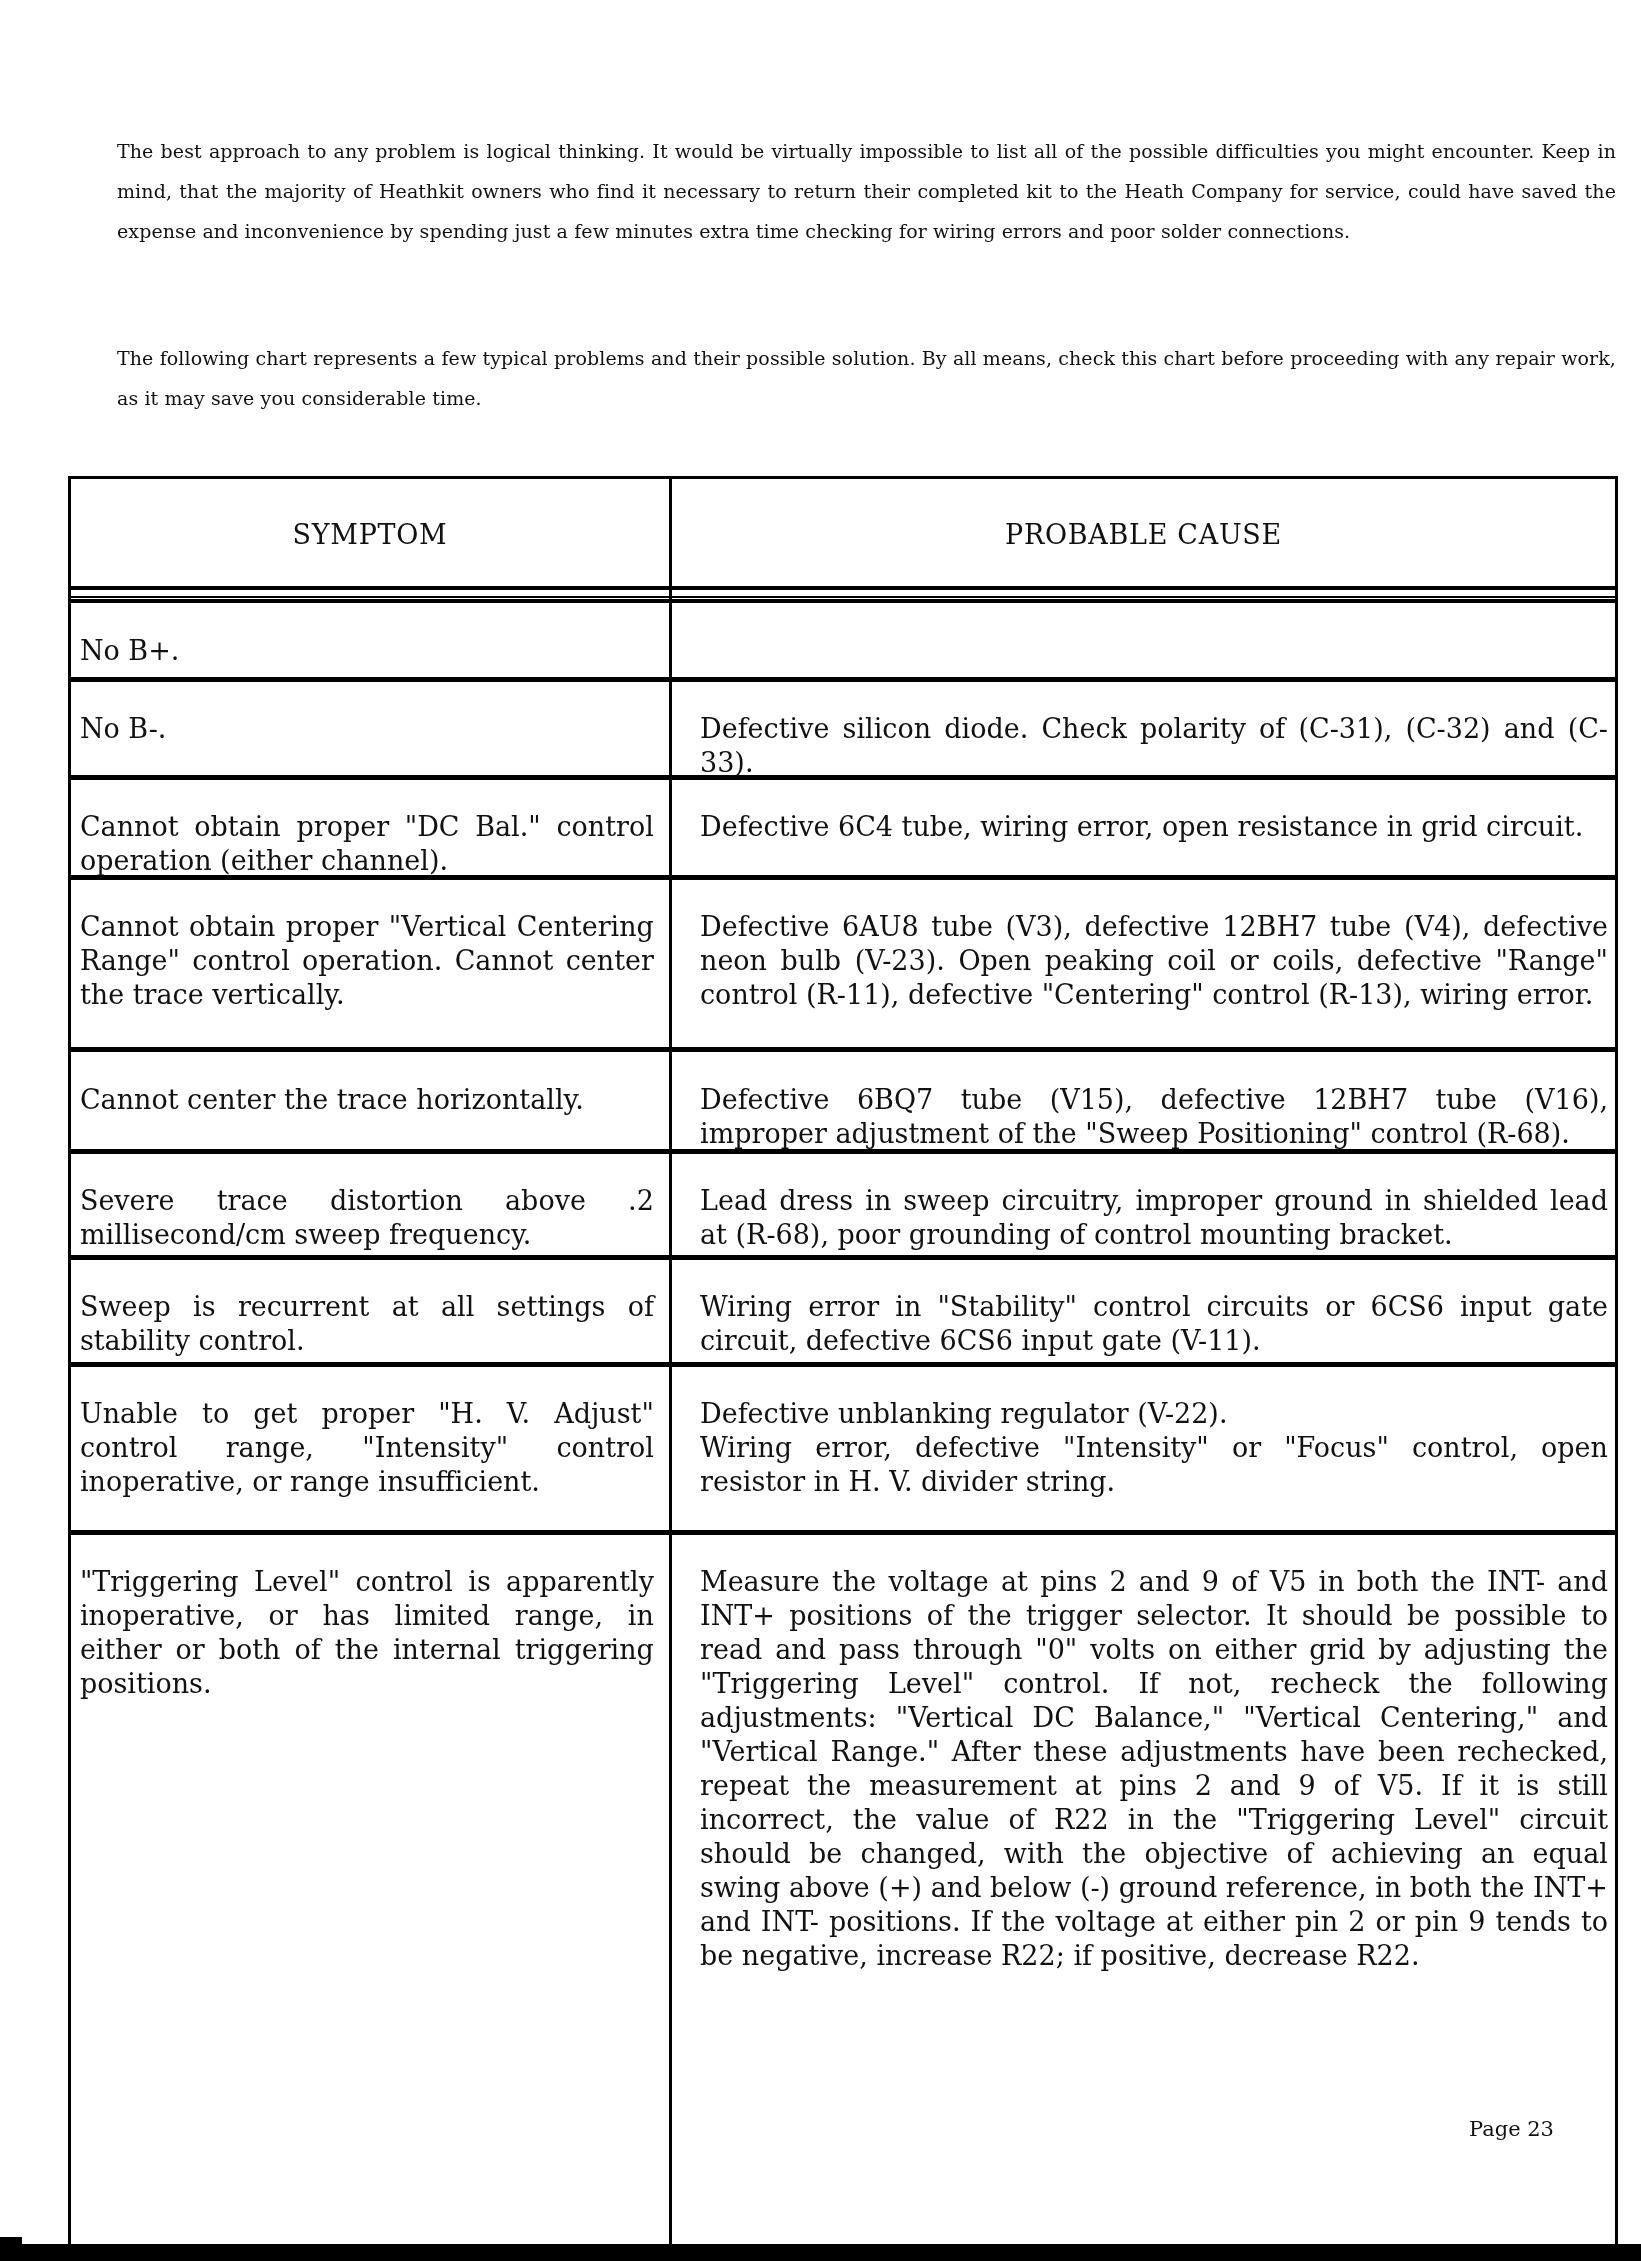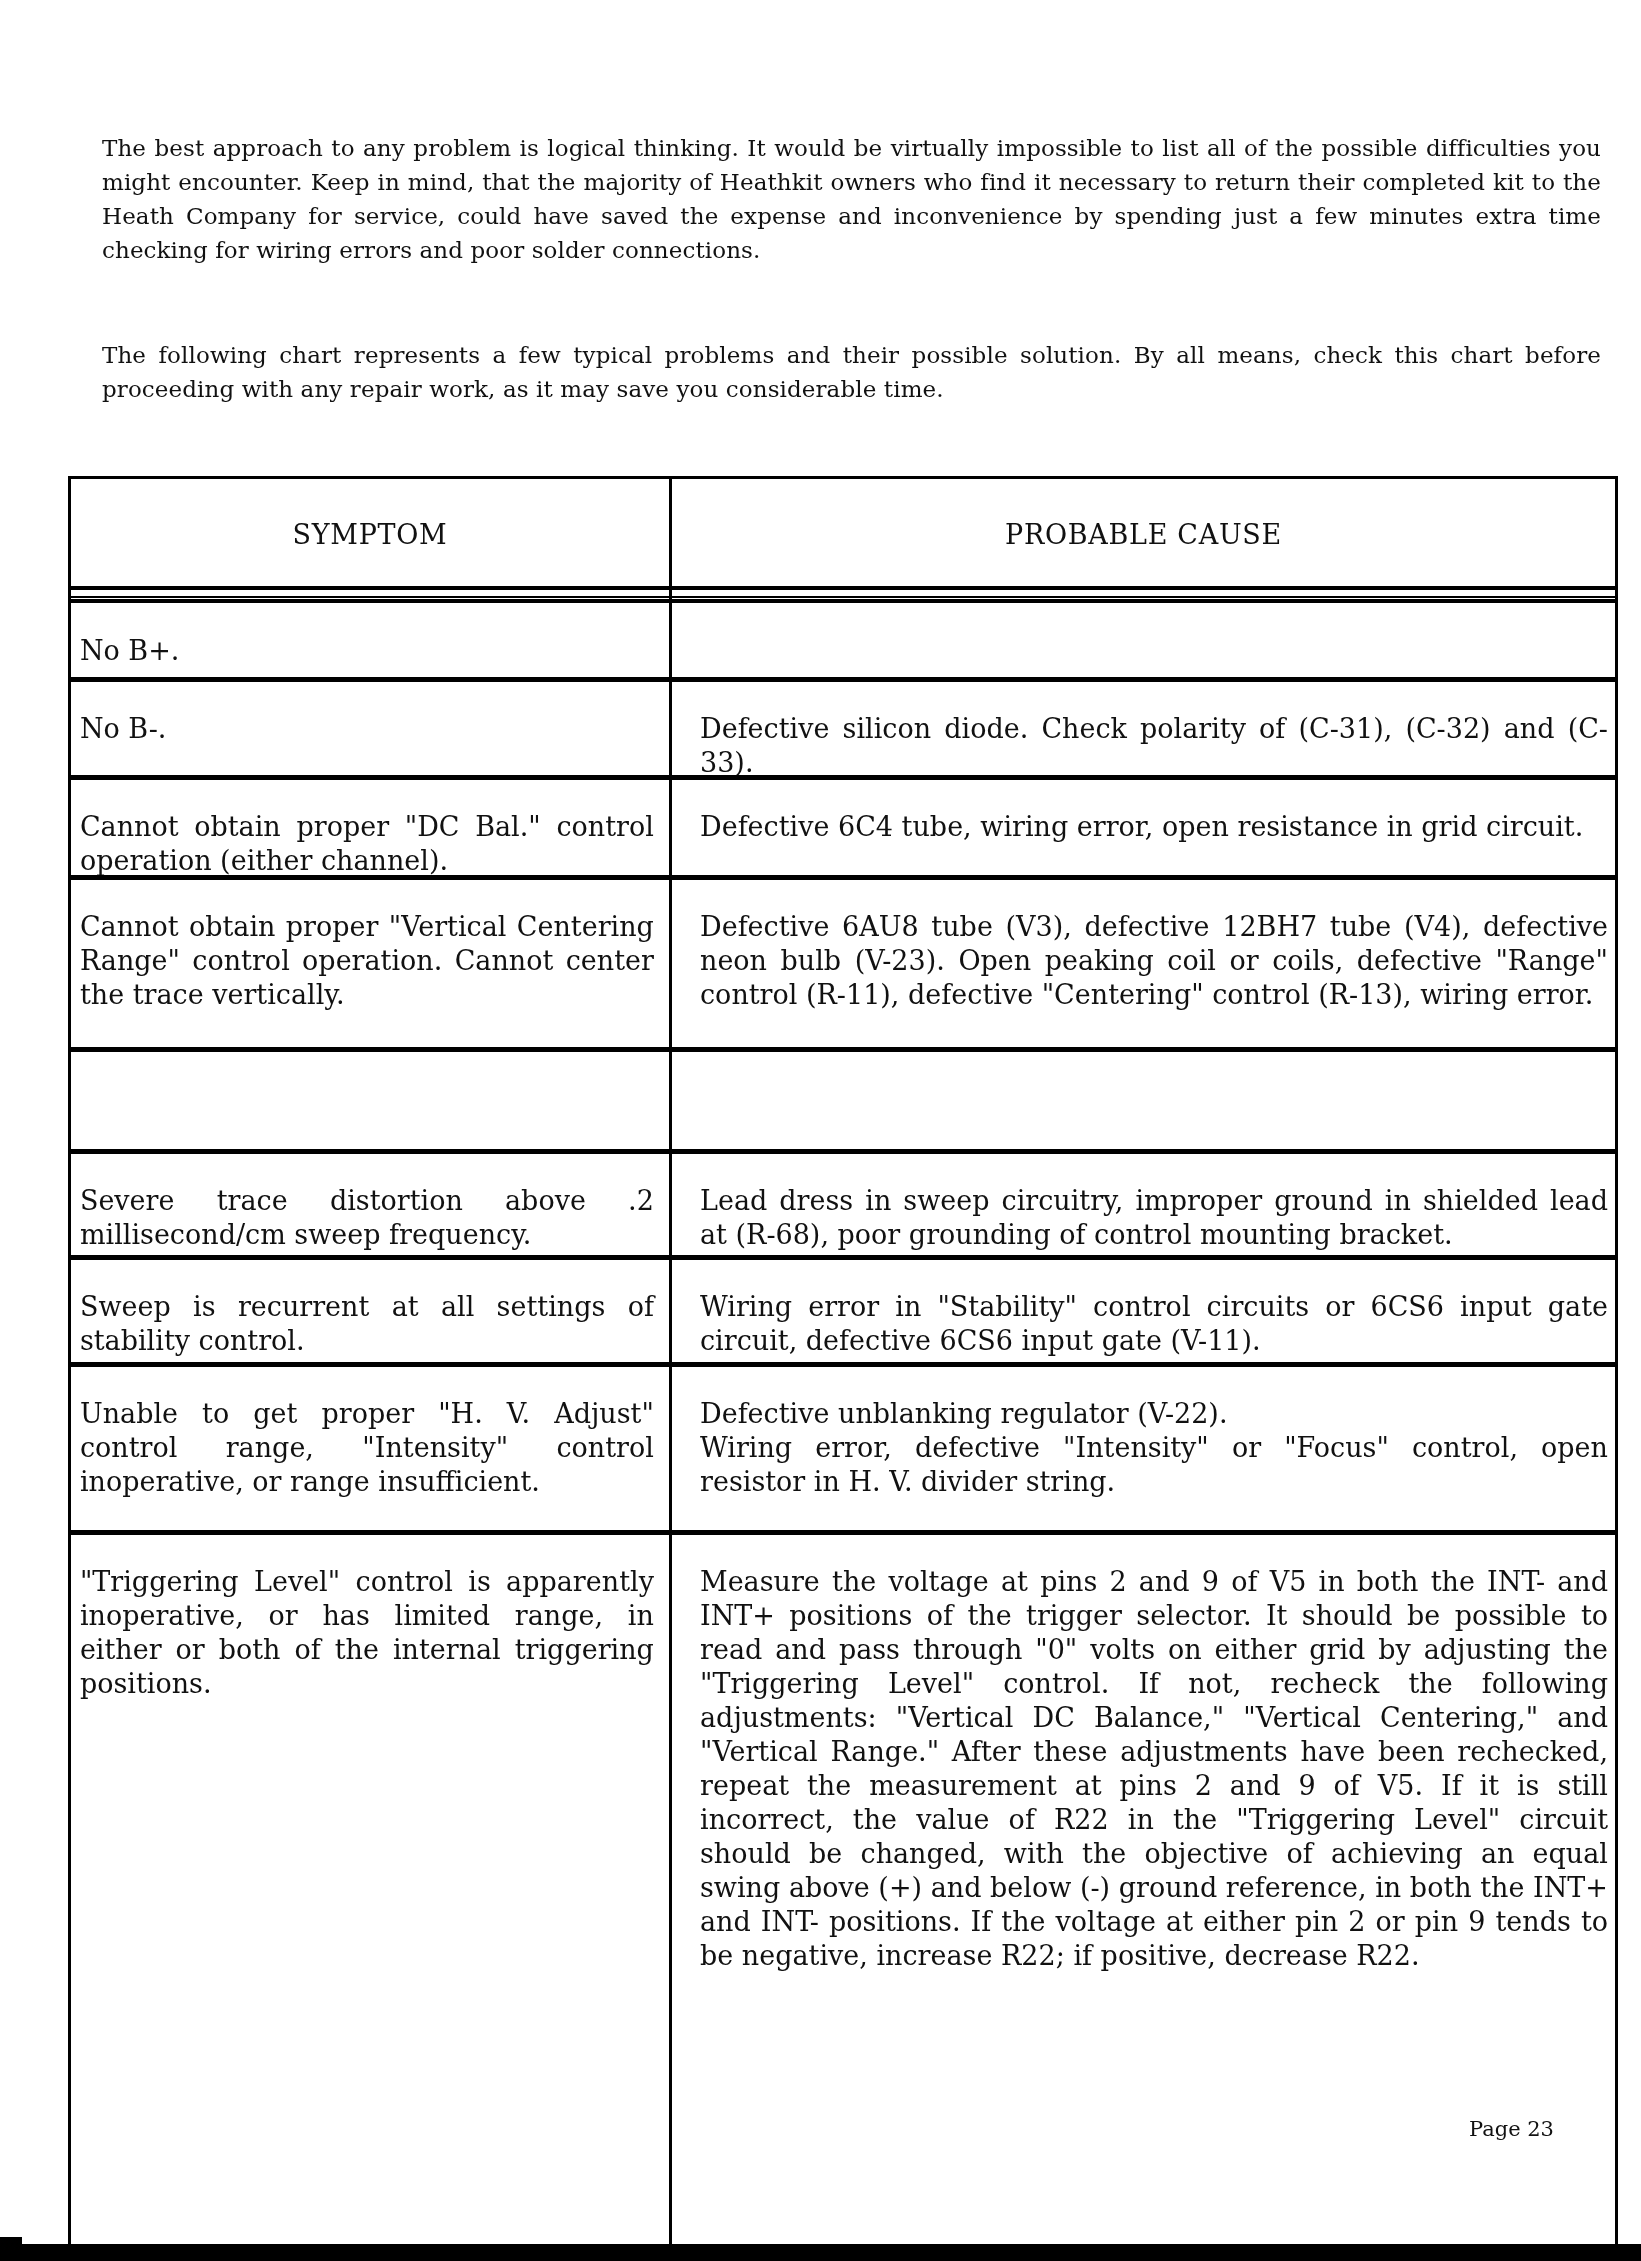--- a/index.html
+++ b/index.html
@@ -1,18 +1,18 @@
 <!DOCTYPE html>
 <html style="font-size:11.8px"><head>
 <meta charset="utf-8">
 <style>
   html, body { margin: 0; padding: 0; background: #ffffff; }
   body { width: 1642px; height: 2261px; position: relative; overflow: hidden;
          font-family: "DejaVu Serif", "Liberation Serif", serif; color: #111; }
-  .para { position: absolute; left: 102px; width: 1499px; font-size: 23px; line-height: 34px;
+  .para { position: absolute; left: 117px; width: 1499px; font-size: 19px; line-height: 40px;
           text-align: justify; letter-spacing: 0.1px; }
   #p1 { top: 131px; }
   #p2 { top: 338px; }
   .table { position: absolute; left: 68px; top: 476px; width: 1550px; height: 1980px;
            border: 3.7px solid #000; box-sizing: border-box; }
   .vdiv { position: absolute; left: 598px; top: 0; bottom: 0; width: 3px; background: #000; }
   .hdr { position: absolute; left: 0; right: 0; top: 0; height: 111px; }
   .hdr-cell { position: absolute; top: 0; height: 111px; display: flex; align-items: center;
               justify-content: center; font-size: 27px; letter-spacing: 0.7px; }
   .hdr-sym { left: 0; width: 598px; }
@@ -60,20 +60,24 @@
     <div class="cell c-cause">Defective 6C4 tube, wiring error, open resistance in grid circuit.</div>
   </div>
   <div class="hline" style="top:396px;height:5.2px"></div>
 
   <div class="row" style="top:401px;height:168px">
     <div class="cell c-sym">Cannot obtain proper "Vertical Centering Range" control operation. Cannot center the trace vertically.</div>
     <div class="cell c-cause">Defective 6AU8 tube (V3), defective 12BH7 tube (V4), defective neon bulb (V-23). Open peaking coil or coils, defective "Range" control (R-11), defective "Centering" control (R-13), wiring error.</div>
   </div>
   <div class="hline" style="top:568px;height:5.2px"></div>
 
+  <div class="row" style="top:574px;height:96px">
+    <div class="cell c-sym">Cannot center the trace horizontally.</div>
+    <div class="cell c-cause">Defective 6BQ7 tube (V15), defective 12BH7 tube (V16), improper adjustment of the "Sweep Positioning" control (R-68).</div>
+  </div>
   <div class="hline" style="top:670px;height:5.2px"></div>
 
   <div class="row" style="top:675px;height:101px">
     <div class="cell c-sym">Severe trace distortion above .2 millisecond/cm sweep frequency.</div>
     <div class="cell c-cause">Lead dress in sweep circuitry, improper ground in shielded lead at (R-68), poor grounding of control mounting bracket.</div>
   </div>
   <div class="hline" style="top:776px;height:5.2px"></div>
 
   <div class="row" style="top:781px;height:102px">
     <div class="cell c-sym">Sweep is recurrent at all settings of stability control.</div>

